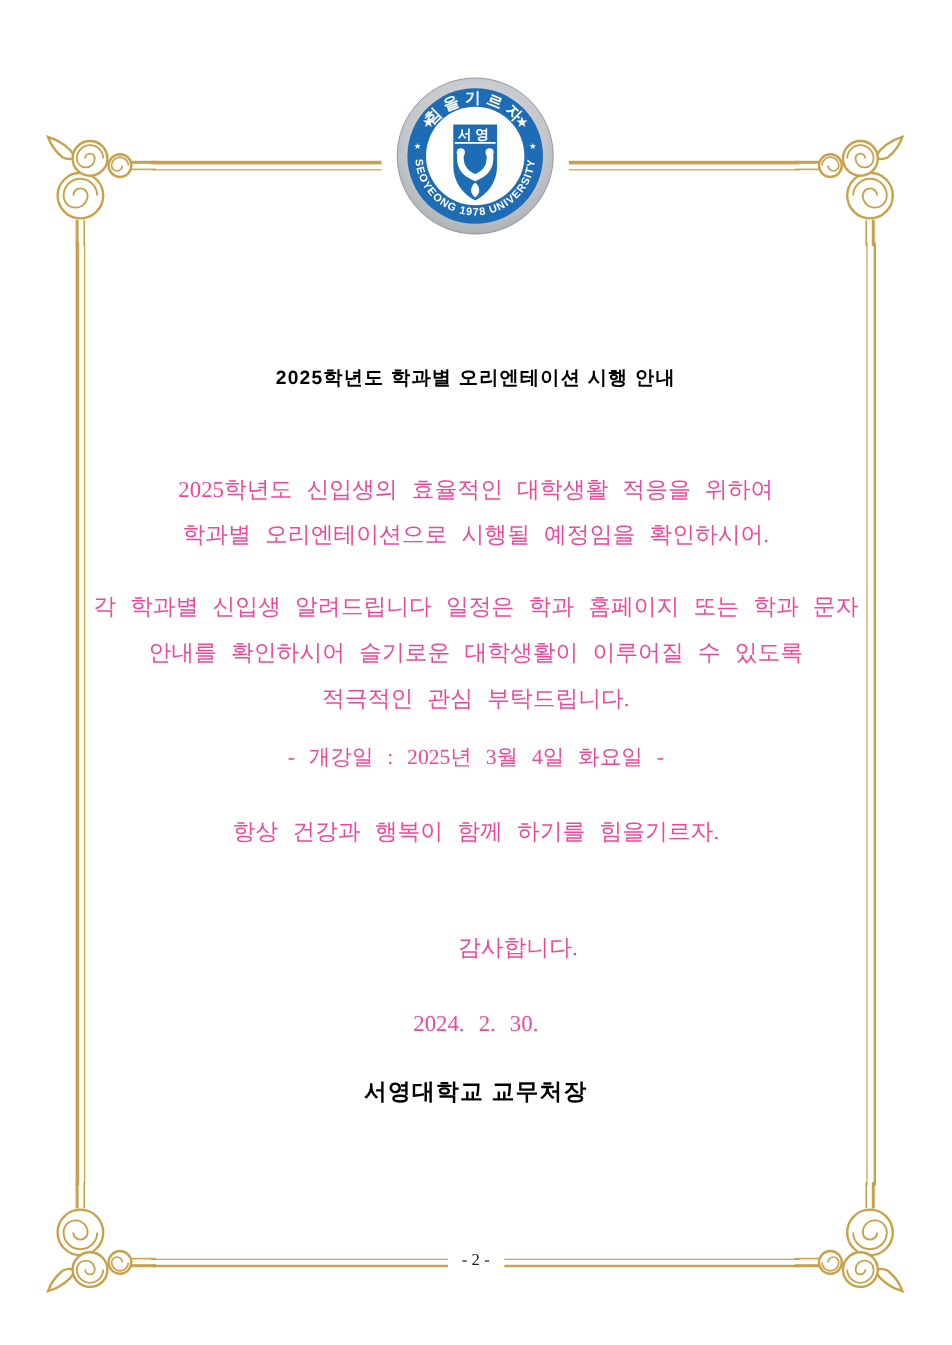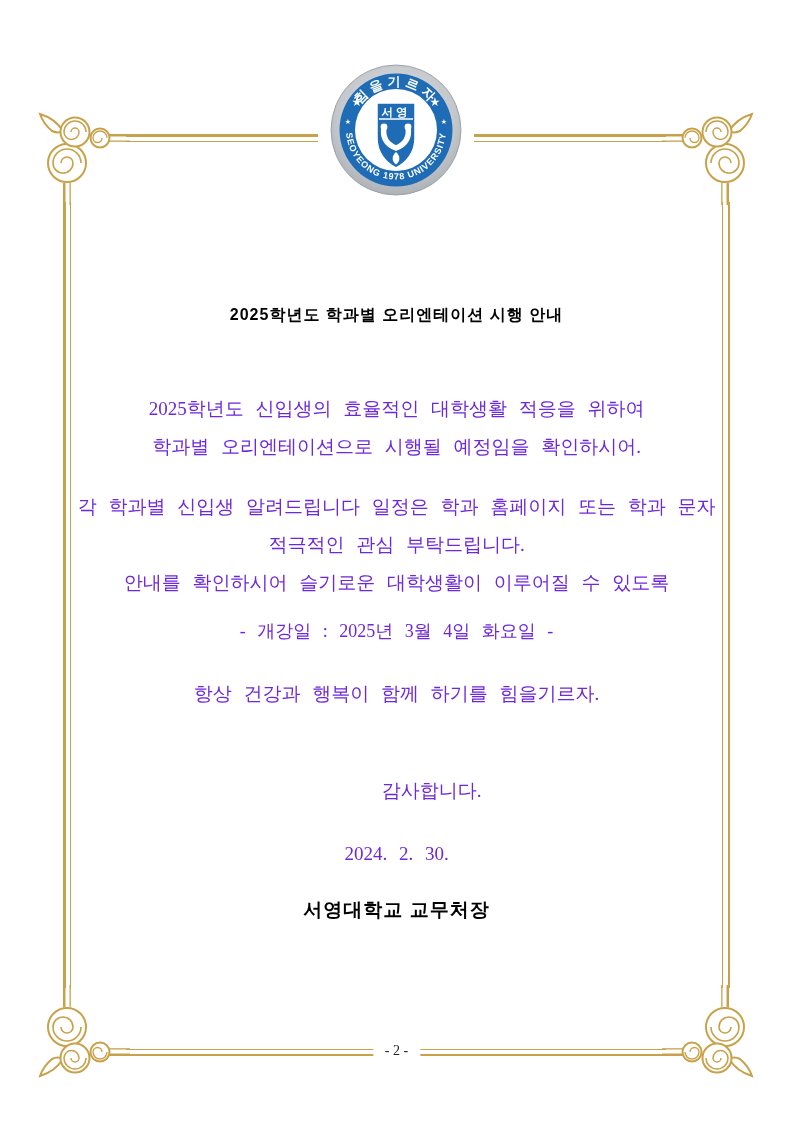--- a/index.html
+++ b/index.html
@@ -33,21 +33,21 @@
     background:#ffffff;display:flex;align-items:center;justify-content:center;
     z-index:3;
   }
   
   .tblock{position:absolute;left:0;width:100%;text-align:center;}
   .doc-title{
     top:293px;
     font-family:"Liberation Sans", sans-serif;
     font-weight:bold;font-size:16px;letter-spacing:1px;color:#000;margin-top:12px;
   }
-  .body-text{font-size:19px;line-height:38px;word-spacing:7px;color:#6d28d9;}
+  .body-text{font-size:19px;line-height:38px;word-spacing:7px;color:#ec4899;}
   .p1{top:390px;}
   .p2{top:488px;}
   .schedule{top:612px;font-size:18px;}
   .p3{top:675px;}
   .closing{top:772px;padding-left:35px;}
   .dategiven{top:835px;}
   .signature{
     top:897px;
     font-family:"Liberation Sans", sans-serif;
     font-weight:bold;font-size:19px;letter-spacing:1px;color:#000;
@@ -174,22 +174,22 @@
 
   <div class="tblock doc-title">2025학년도 학과별 오리엔테이션 시행 안내</div>
 
   <div class="tblock body-text p1">
     <div>2025학년도 신입생의 효율적인 대학생활 적응을 위하여</div>
     <div>학과별 오리엔테이션으로 시행될 예정임을 확인하시어.</div>
   </div>
 
   <div class="tblock body-text p2">
     <div>각 학과별 신입생 알려드립니다 일정은 학과 홈페이지 또는 학과 문자</div>
+    <div>안내를 확인하시어 슬기로운 대학생활이 이루어질 수 있도록</div>
     <div>적극적인 관심 부탁드립니다.</div>
-    <div>안내를 확인하시어 슬기로운 대학생활이 이루어질 수 있도록</div>
   </div>
 
   <div class="tblock body-text schedule">- 개강일 : 2025년 3월 4일 화요일 -</div>
 
   <div class="tblock body-text p3">
     <div>항상 건강과 행복이 함께 하기를 힘을기르자.</div>
   </div>
 
   <div class="tblock body-text closing">감사합니다.</div>
 

